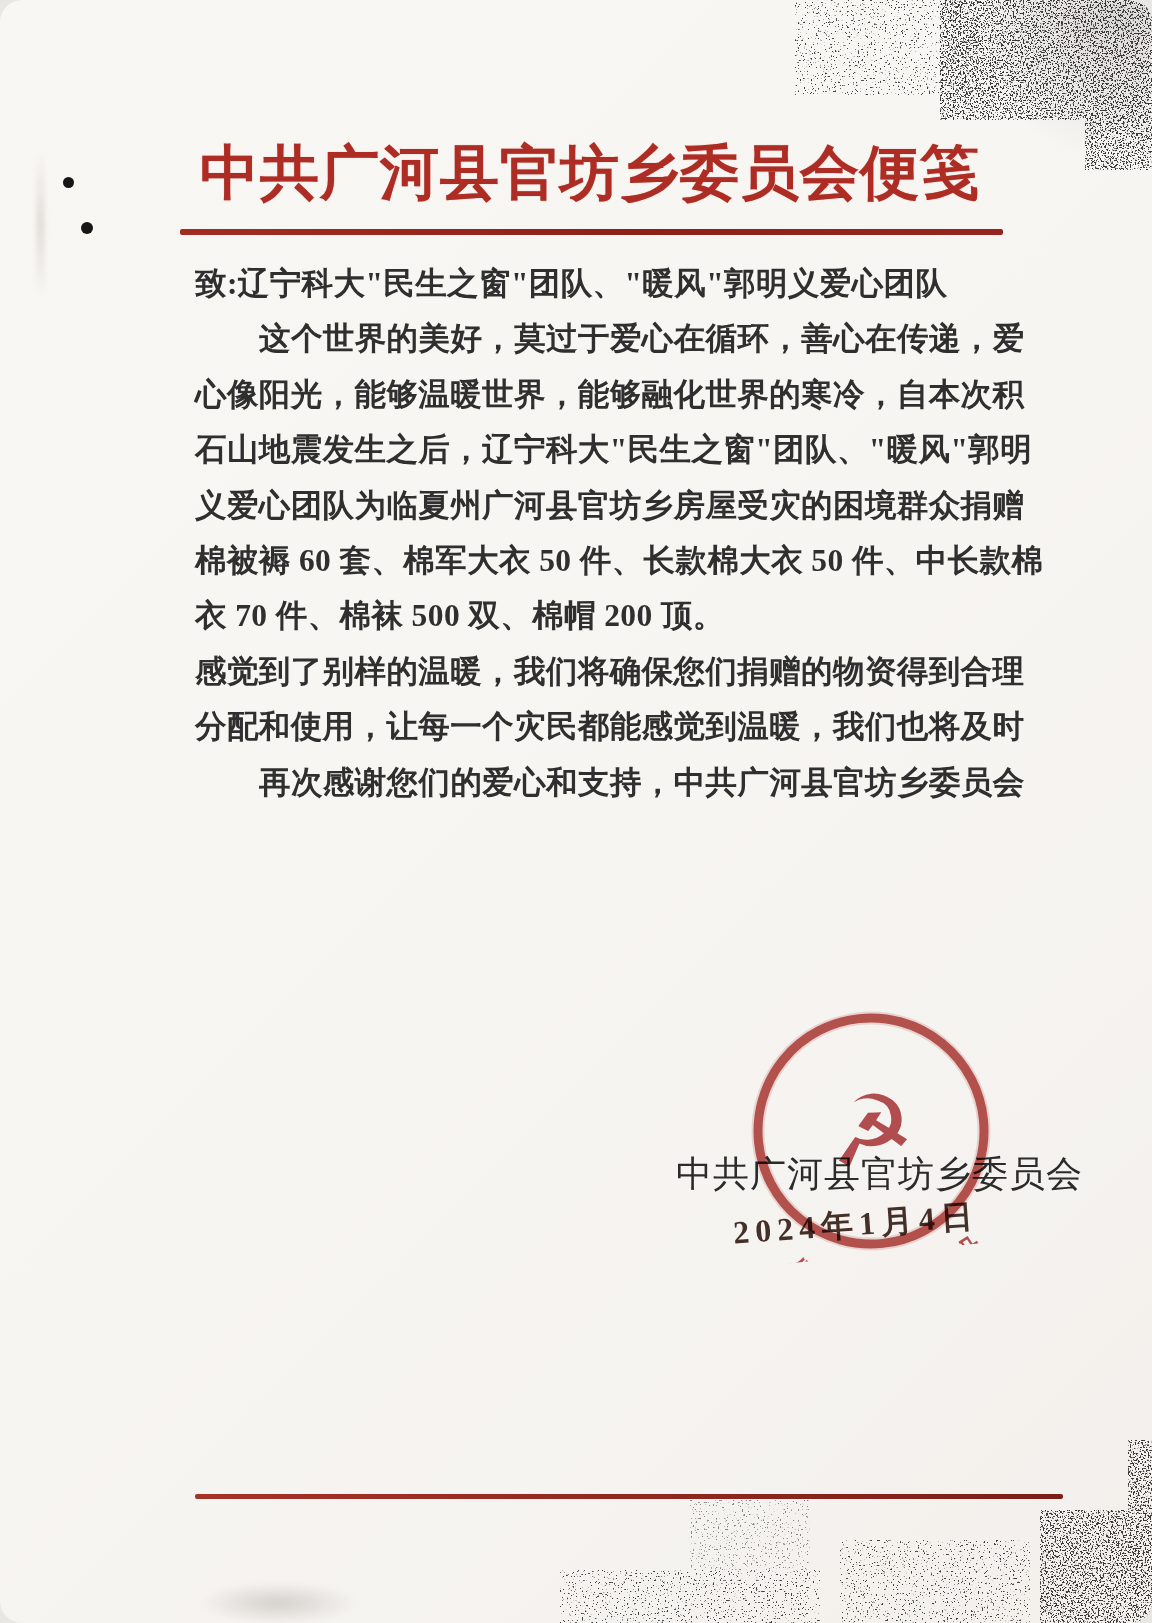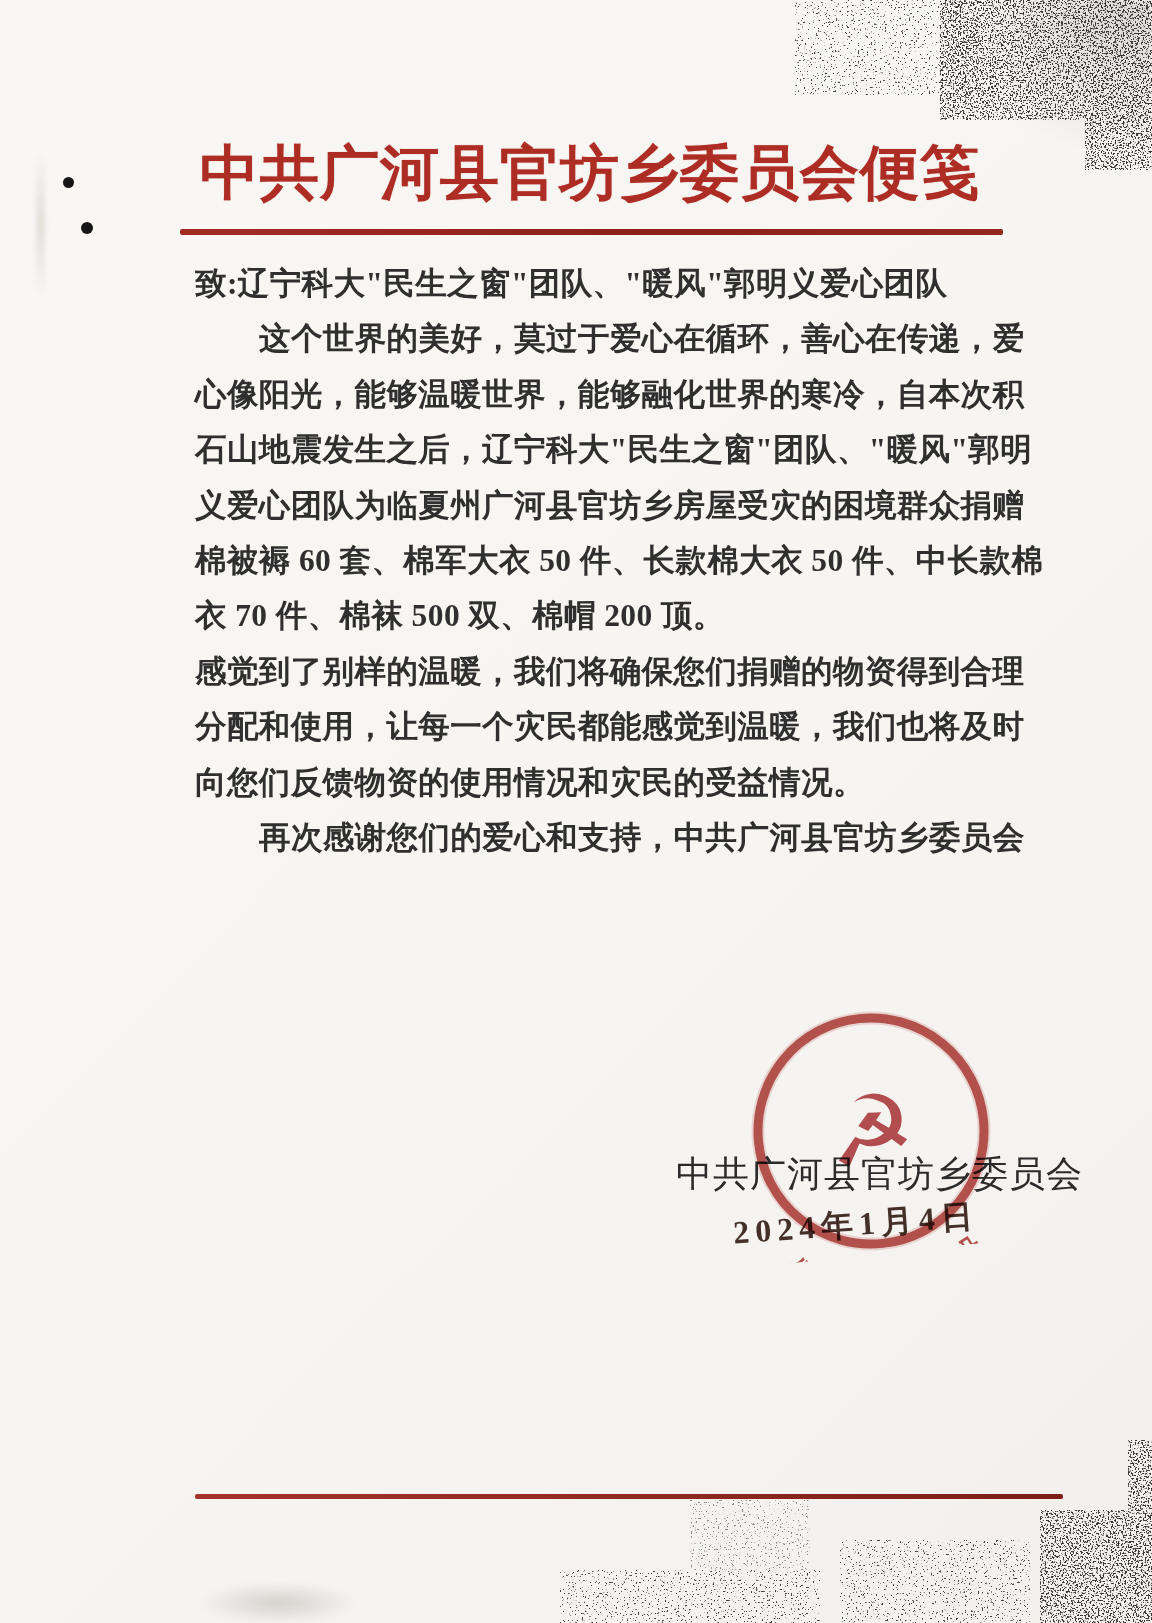--- a/index.html
+++ b/index.html
@@ -1,19 +1,20 @@
 <!DOCTYPE html>
 <html lang="zh"><head>
 <meta charset="utf-8">
 <style>
   html,body{margin:0;padding:0;background:#e9e7e3;}
   .page{
     position:relative;width:1152px;height:1623px;overflow:hidden;
     background:linear-gradient(135deg,#f8f7f4 0%,#f7f5f2 55%,#f3f0ec 100%);
     font-family:"Liberation Serif","DejaVu Serif",serif;
+    border-radius:22px;
   }
   
   .title{
     position:absolute;left:0;right:0;top:134px;height:86px;
     text-align:center;transform:translateX(14px);
     font-size:59px;font-weight:700;letter-spacing:1px;
     color:var(--title-red,#ad2d24);
     text-shadow:0 0 1px rgba(173,45,36,.55);
     white-space:nowrap;
   }
@@ -78,21 +79,20 @@
   <div class="letter">
     <div class="line bold">致:辽宁科大"民生之窗"团队、"暖风"郭明义爱心团队</div>
     <div class="line indent">这个世界的美好，莫过于爱心在循环，善心在传递，爱</div>
     <div class="line">心像阳光，能够温暖世界，能够融化世界的寒冷，自本次积</div>
     <div class="line">石山地震发生之后，辽宁科大"民生之窗"团队、"暖风"郭明</div>
     <div class="line">义爱心团队为临夏州广河县官坊乡房屋受灾的困境群众捐赠</div>
     <div class="line">棉被褥 60 套、棉军大衣 50 件、长款棉大衣 50 件、中长款棉</div>
     <div class="line">衣 70 件、棉袜 500 双、棉帽 200 顶。</div>
     <div class="line">感觉到了别样的温暖，我们将确保您们捐赠的物资得到合理</div>
     <div class="line">分配和使用，让每一个灾民都能感觉到温暖，我们也将及时</div>
-    <div class="line">向您们反馈物资的使用情况和灾民的受益情况。</div>
     <div class="line indent">再次感谢您们的爱心和支持，中共广河县官坊乡委员会</div>
   </div>
 
   <div class="sig-org">中共广河县官坊乡委员会</div>
   <div class="sig-date">2024年1月4日</div>
 
   <svg class="seal" viewBox="0 0 246 246">
     <defs>
       <path id="sealArc" d="M 123 209 A 86 86 0 1 1 122.9 209" fill="none"></path>
     </defs>

